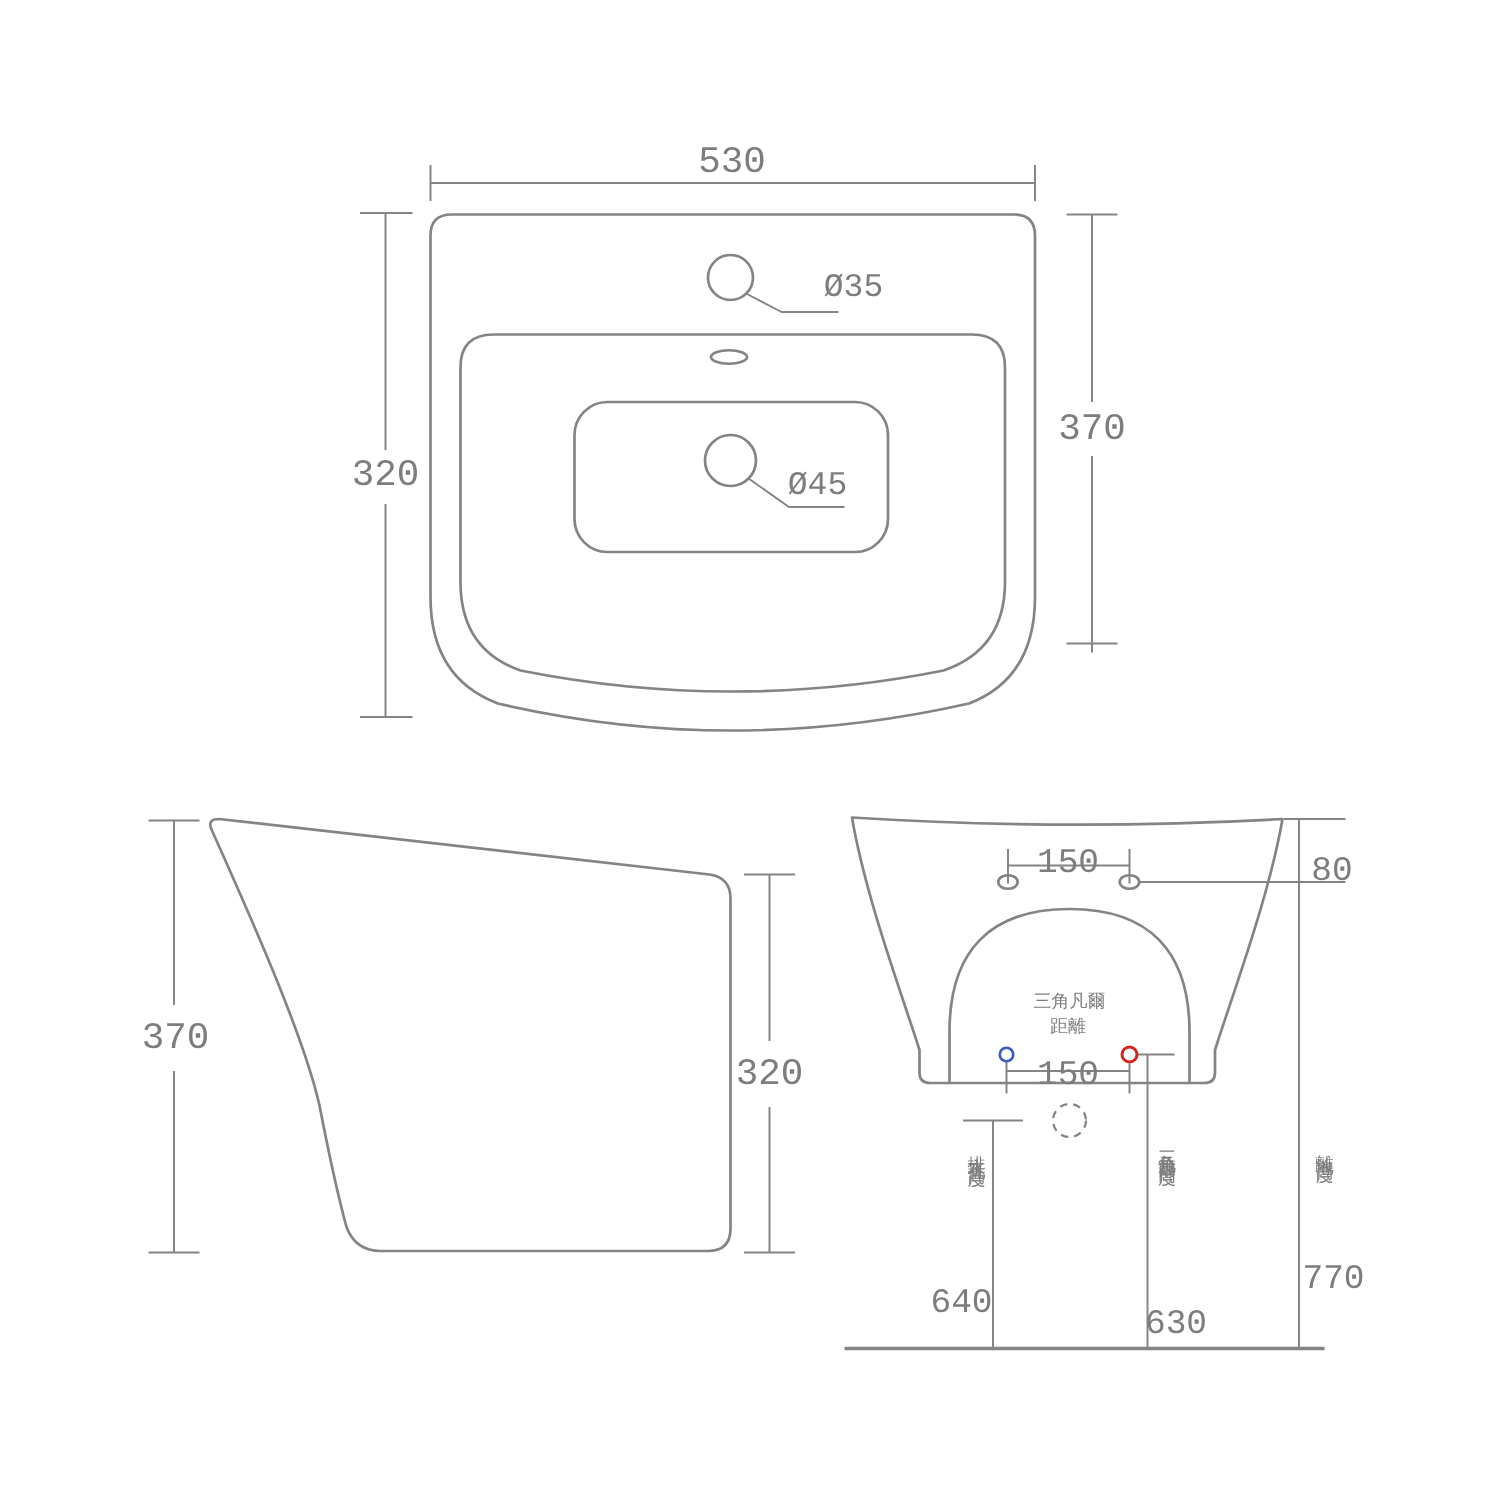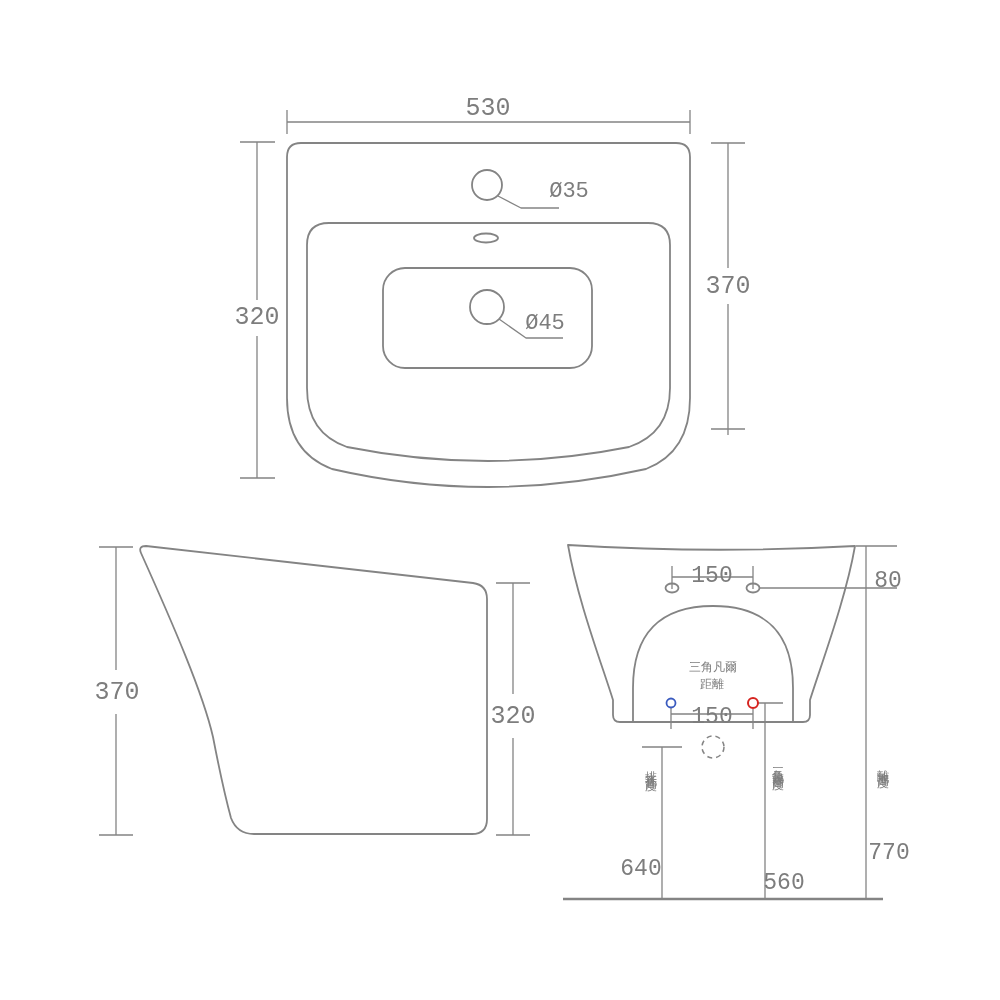--- a/index.html
+++ b/index.html
@@ -98,18 +98,18 @@
   <div class="lbl numf" style="left:712px;top:561px;">150</div>
   <div class="lbl numf" style="left:888px;top:566px;text-align:right;">80</div>
   <div class="lbl cjk" style="left:713px;top:668px;">三角凡爾</div>
   <div class="lbl cjk" style="left:712px;top:685px;">距離</div>
   <div class="lbl numf" style="left:712px;top:702px;">150</div>
 
   <div class="lbl cjk vert" style="left:650px;top:761px;">排水孔高度</div>
   <div class="lbl numf" style="left:641px;top:854px;">640</div>
 
   <div class="lbl cjk vert" style="left:777px;top:758px;">三角凡爾高度</div>
-  <div class="lbl numf" style="left:784px;top:868px;">560</div>
+  <div class="lbl numf" style="left:784px;top:868px;">630</div>
 
   <div class="lbl cjk vert" style="left:882px;top:760px;">離地高度</div>
   <div class="lbl numf" style="left:889px;top:838px;">770</div>
 
 </div>
 
 </body></html>

